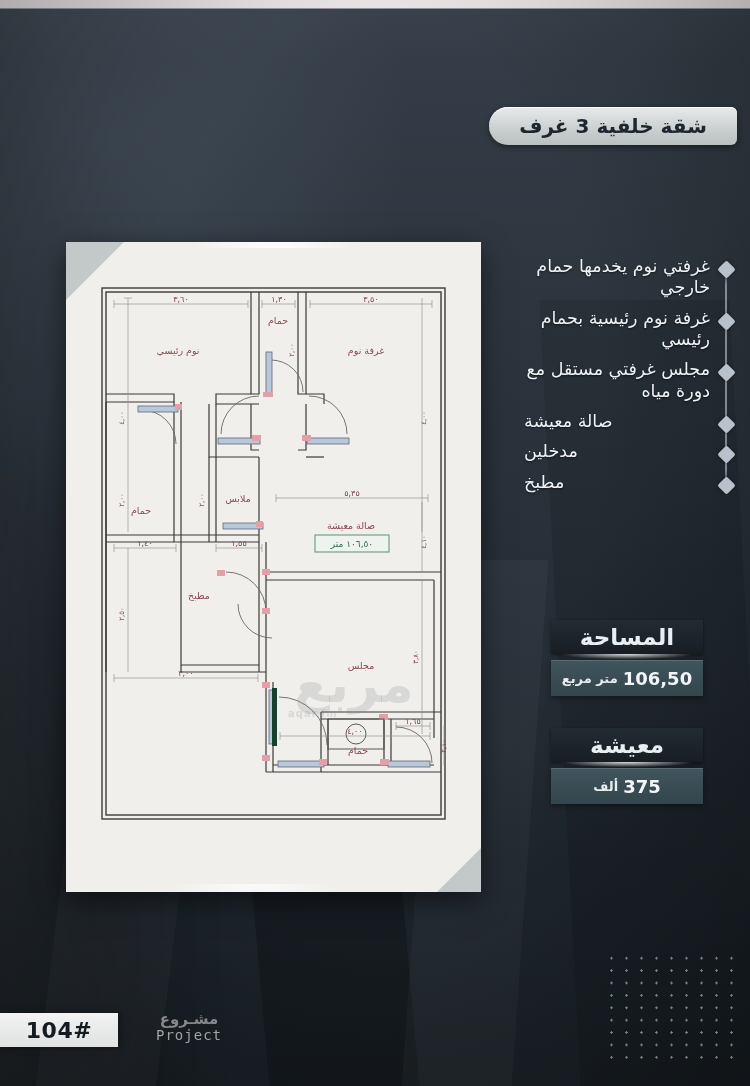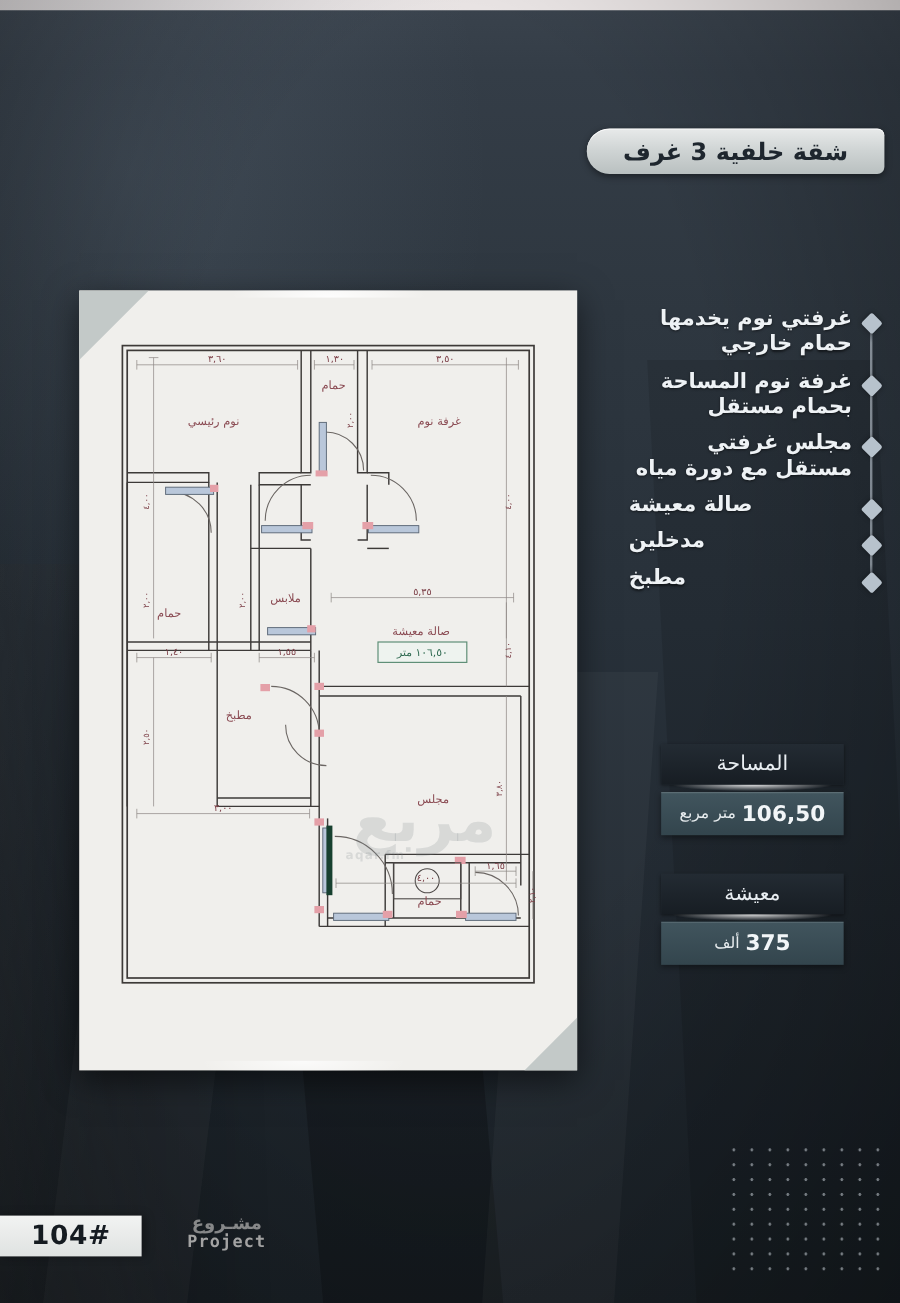--- a/index.html
+++ b/index.html
@@ -60,43 +60,43 @@
   .feat{
     position:relative;display:flex;align-items:flex-start;justify-content:flex-end;
     margin-bottom:9px;padding-right:26px;
   }
   .feat-dot{
     position:absolute;right:3px;top:7px;width:13px;height:13px;
     background:#b7c2cc;transform:rotate(45deg);border-radius:2px;
     box-shadow:0 0 4px rgba(0,0,0,.4);
   }
   .feat-txt{
-    color:#eef2f5;font-size:17.5px;font-weight:700;line-height:1.22;
+    color:#eef2f5;font-size:17.5px;font-weight:400;line-height:1.22;
     text-align:right;text-shadow:0 1px 2px rgba(0,0,0,.55);
   }
 
   
   .infobox{position:absolute;width:152px;}
   .ib-head{
     height:34px;background:linear-gradient(180deg,#232b33,#171d23);
     display:flex;align-items:center;justify-content:center;
-    color:#e9eef2;font-size:17px;font-weight:400;letter-spacing:1px;direction:rtl;
+    color:#e9eef2;font-size:23px;font-weight:700;letter-spacing:1px;direction:rtl;
     box-shadow:0 1px 3px rgba(0,0,0,.5);
   }
   .ib-sep{
     height:6px;
     background:radial-gradient(ellipse at 50% 0%,rgba(255,255,255,.85),rgba(255,255,255,0) 62%);
   }
   .ib-val{
     height:36px;background:linear-gradient(180deg,#41555e,#33454d);
     display:flex;align-items:center;justify-content:center;
     color:#f2f6f8;font-size:18px;font-weight:700;direction:rtl;gap:5px;
     box-shadow:inset 0 1px 0 rgba(255,255,255,.14),0 2px 5px rgba(0,0,0,.4);
   }
-  .ib-val .unit{font-size:13px;font-weight:400;opacity:.95;text-align:right;}
+  .ib-val .unit{font-size:13px;font-weight:700;opacity:.95;text-align:right;}
 
   
   .dotgrid{
     position:absolute;right:16px;bottom:24px;width:132px;height:112px;
     background-image:radial-gradient(circle,rgba(225,233,240,.78) 1.1px,rgba(0,0,0,0) 1.4px);
     background-size:15px 12.4px;background-position:2px 2px;
     opacity:.62;
   }
 
   
@@ -105,21 +105,21 @@
     background:linear-gradient(180deg,#f2f3f2,#dfe2e1);
     display:flex;align-items:center;justify-content:center;
     color:#151b21;font-size:22px;font-weight:800;letter-spacing:.5px;
     box-shadow:2px 0 8px rgba(0,0,0,.4);
   }
   .project-lbl{
     position:absolute;left:133px;top:1010px;width:112px;text-align:center;
     color:#a3a3a3;
   }
   .project-ar{font-size:15px;font-weight:700;direction:rtl;letter-spacing:1.5px;opacity:.8;}
-  .project-en{font-size:14px;font-weight:700;font-family:"DejaVu Sans Mono","Liberation Mono",monospace;letter-spacing:1px;margin-top:-1px;}
+  .project-en{font-size:14px;font-weight:400;font-family:"DejaVu Sans Mono","Liberation Mono",monospace;letter-spacing:1px;margin-top:-1px;}
 
   
   .sheet{
     position:absolute;left:66px;top:242px;width:415px;height:650px;
     background:#f0efec;
     box-shadow:0 8px 26px rgba(0,0,0,.55);
     overflow:hidden;
   }
   .sheet-fold-tl{
     position:absolute;left:0;top:0;width:0;height:0;
@@ -172,21 +172,21 @@
 
   <div class="features">
     <div class="feat-rail"></div>
 
     <div class="feat">
       <span class="feat-dot"></span>
       <span class="feat-txt">غرفتي نوم يخدمها حمام خارجي</span>
     </div>
     <div class="feat">
       <span class="feat-dot"></span>
-      <span class="feat-txt">غرفة نوم المساحة بحمام مستقل</span>
+      <span class="feat-txt">غرفة نوم رئيسية بحمام رئيسي</span>
     </div>
     <div class="feat">
       <span class="feat-dot"></span>
       <span class="feat-txt">مجلس غرفتي مستقل مع دورة مياه</span>
     </div>
     <div class="feat">
       <span class="feat-dot"></span>
       <span class="feat-txt">صالة معيشة</span>
     </div>
     <div class="feat">

